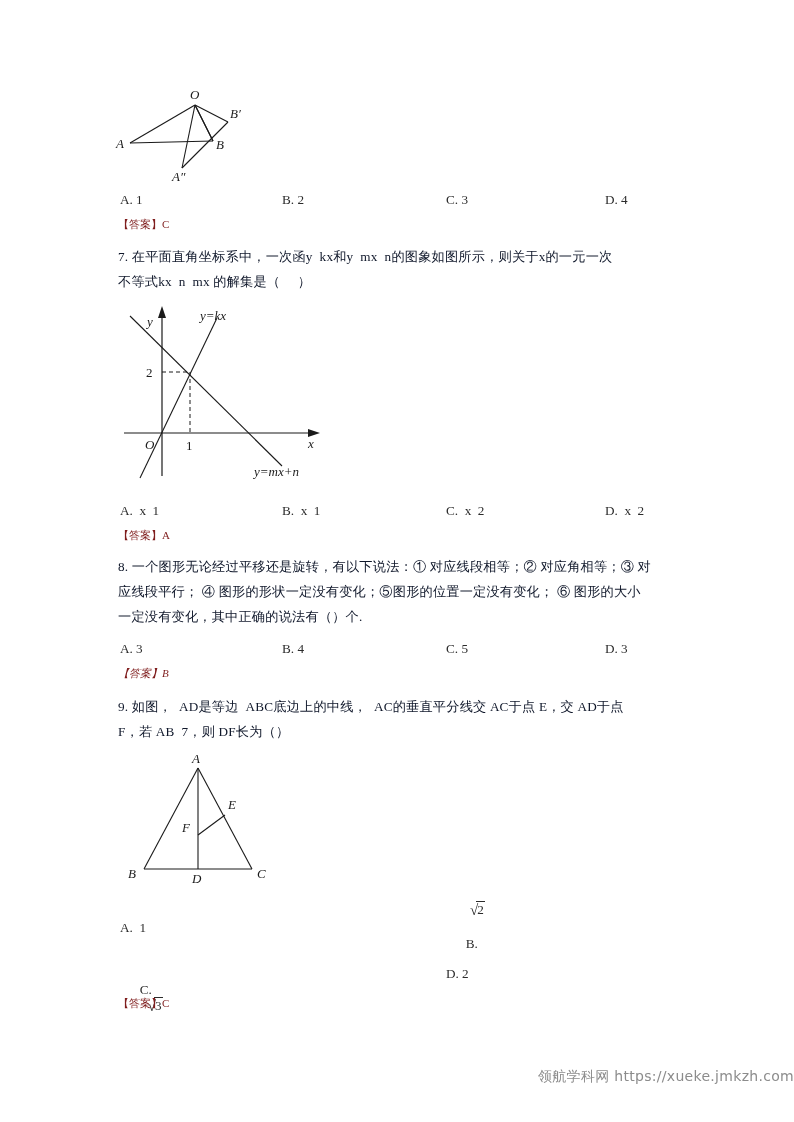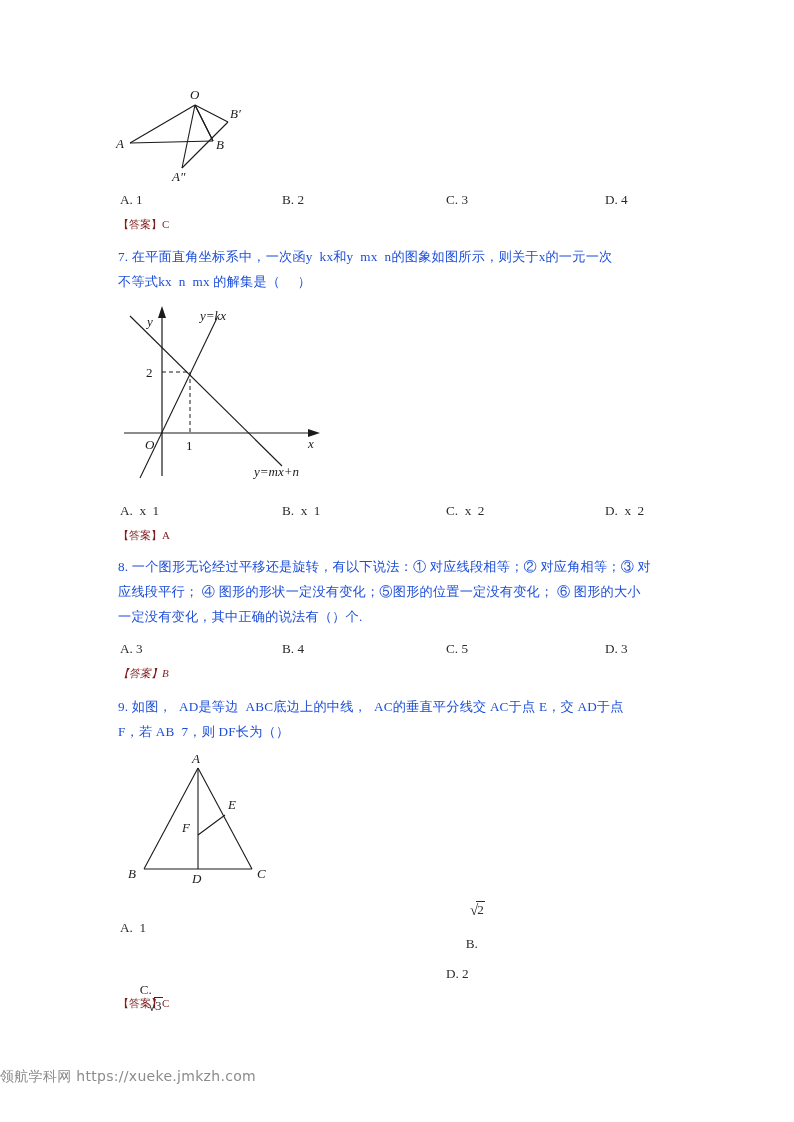--- a/index.html
+++ b/index.html
@@ -18,21 +18,21 @@
   .page {
     position: absolute;
     left: 0; top: 0;
     width: 794px;
     height: 1122px;
   }
   .qtext {
     position: absolute;
     font-size: 13.2px;
     line-height: 25px;
-    color: #1d4ed8;
+    color: #0f172a;
     letter-spacing: 0.2px;
   }
   .qline {
     white-space: pre;
   }
   .opts {
     position: absolute;
     width: 794px;
     height: 24px;
   }
@@ -54,21 +54,21 @@
     white-space: pre;
   }
   .fig {
     position: absolute;
   }
   .footer {
     position: absolute;
     left: 0;
     top: 1068px;
     width: 794px;
-    text-align: left;
+    text-align: right;
     font-size: 14px;
     color: #8c8c8c;
     font-family: "DejaVu Sans", "Liberation Sans", sans-serif;
     letter-spacing: 0.3px;
   }
   .sqrt-wrap {
     display: inline-block;
     position: relative;
     padding-left: 2px;
   }

